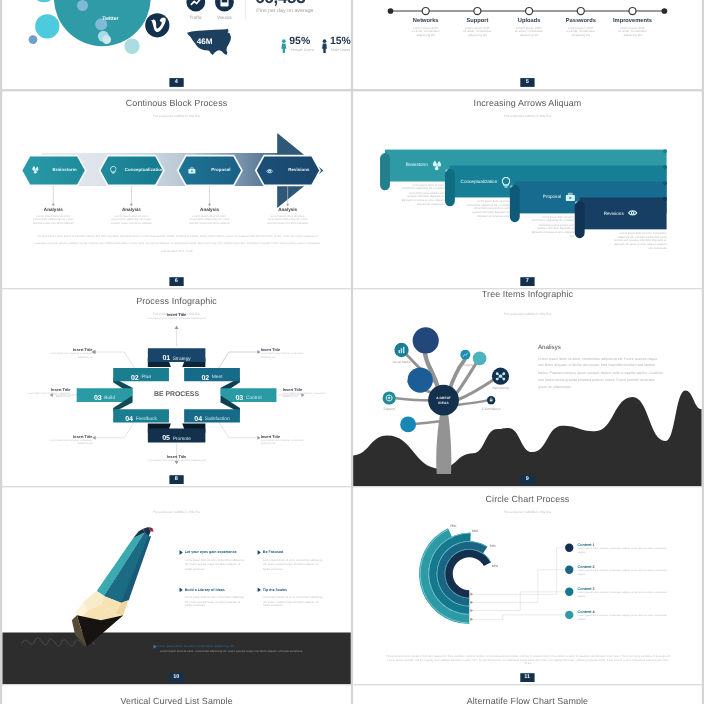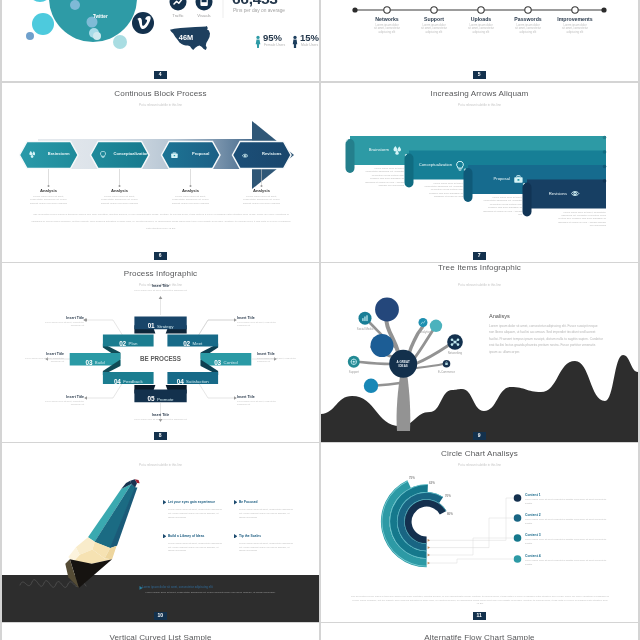--- a/index.html
+++ b/index.html
@@ -472,21 +472,21 @@
     </div>
   <svg viewBox="0 0 317 179" width="317" height="179" style="position:absolute;left:0;top:0;pointer-events:none">
     <path d="M137.5 143 l3.2 1.9 l-3.2 1.9 Z" fill="#2a7fa0"></path>
   </svg>
   <div style="position:absolute;left:140px;top:143px;width:145px;font-size:2.7px;line-height:4px;color:#2f5d80;font-weight:700">Lorem ipsum dolor sit amet, consectetur adipiscing elit</div>
   <div style="position:absolute;left:143.5px;top:148px;width:148px;font-size:2.5px;line-height:4px;color:#9d9d9d">Lorem ipsum dolor sit amet, consectetur adipiscing elit. Fusce suscipit neque non libero aliquam, ut facilisi accumsan.</div>
   <div class="pagenum">10</div>
 </div>
 
 <div class="slide r3 c1">
-  <div class="s-title" style="top:6px">Circle Chart Analisys</div>
+  <div class="s-title" style="top:6px">Circle Chart Process</div>
   <div class="s-sub" style="top:20px">Put a relevant subtitle in this line</div>
   <svg viewBox="0 0 317 179" width="317" height="179" style="position:absolute;left:0;top:0">
     <path d="M105.60 124.30 A45.7 45.7 0 0 1 86.29 37.18 L89.88 44.89 A37.2 37.2 0 0 0 105.60 115.80 Z" fill="#2d9aa5"></path>
         <path d="M105.60 115.80 A37.2 37.2 0 1 1 106.90 41.42 L106.63 49.02 A29.6 29.6 0 1 0 105.60 108.20 Z" fill="#15788c"></path>
         <path d="M105.60 108.20 A29.6 29.6 0 1 1 122.15 54.06 L118.13 60.03 A22.4 22.4 0 1 0 105.60 101.00 Z" fill="#196583"></path>
         <path d="M105.60 101.00 A22.4 22.4 0 1 1 125.38 68.08 L118.84 71.56 A15.0 15.0 0 1 0 105.60 93.60 Z" fill="#14304e"></path>
         <path d="M105.60 123.55 A44.95 44.95 0 0 1 86.60 37.86 L86.90 38.50 A44.25 44.25 0 0 0 105.60 122.85 Z" fill="#7fd0d6"></path>
         <path d="M105.60 115.85 A37.25 37.25 0 1 1 106.90 41.37 L106.88 42.07 A36.55 36.55 0 1 0 105.60 115.15 Z" fill="#6ac7cf"></path>
         <path d="M105.60 108.25 A29.650000000000002 29.650000000000002 0 1 1 122.18 54.02 L121.79 54.60 A28.95 28.95 0 1 0 105.60 107.55 Z" fill="#59bcc6"></path>
         <path d="M105.60 101.05 A22.450000000000003 22.450000000000003 0 1 1 125.42 68.06 L124.80 68.39 A21.75 21.75 0 1 0 105.60 100.35 Z" fill="#4aaebc"></path>

